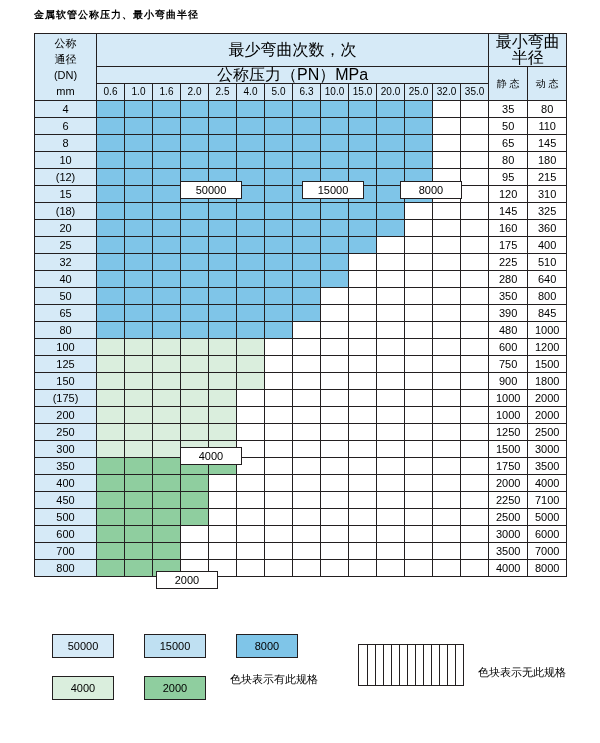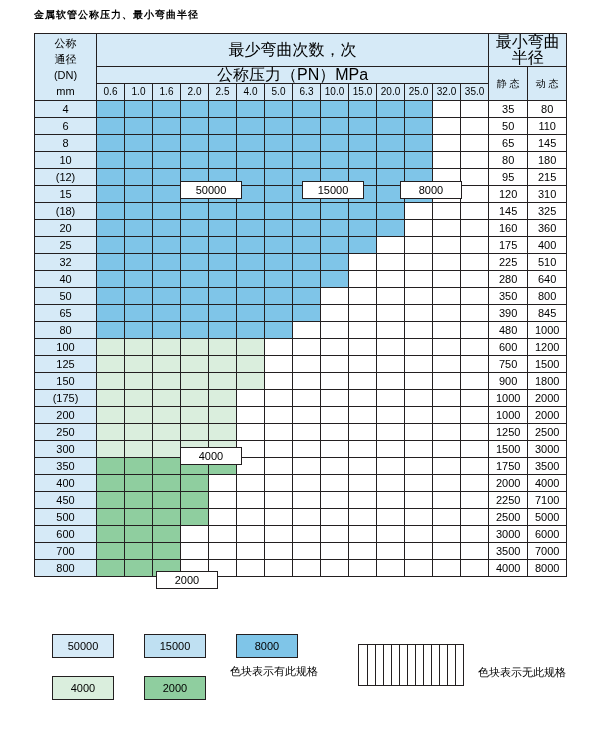--- a/index.html
+++ b/index.html
@@ -687,21 +687,21 @@
       <div class="vbox" style="left: 122px; top: 538px; width: 60px;">2000</div>
     </div>
 </div>
 
 <div id="legend">
   <div class="lg-box b-blue" style="left:18px;  top:2px;">50000</div>
   <div class="lg-box b-blue2" style="left:110px; top:2px;">15000</div>
   <div class="lg-box b-blue3" style="left:202px; top:2px;">8000</div>
   <div class="lg-box b-green" style="left:18px;  top:44px;">4000</div>
   <div class="lg-box b-green2" style="left:110px; top:44px;">2000</div>
-  <div class="lg-text" style="left:196px; top:32px;">色块表示有此规格</div>
+  <div class="lg-text" style="left:196px; top:40px;">色块表示有此规格</div>
   <div class="lg-hatch" style="left:324px; top:12px;">
     <i style="left:8px"></i>
       <i style="left:16px"></i>
       <i style="left:24px"></i>
       <i style="left:32px"></i>
     <i style="left:40px"></i>
       <i style="left:48px"></i>
       <i style="left:56px"></i>
       <i style="left:64px"></i>
     <i style="left:72px"></i>

